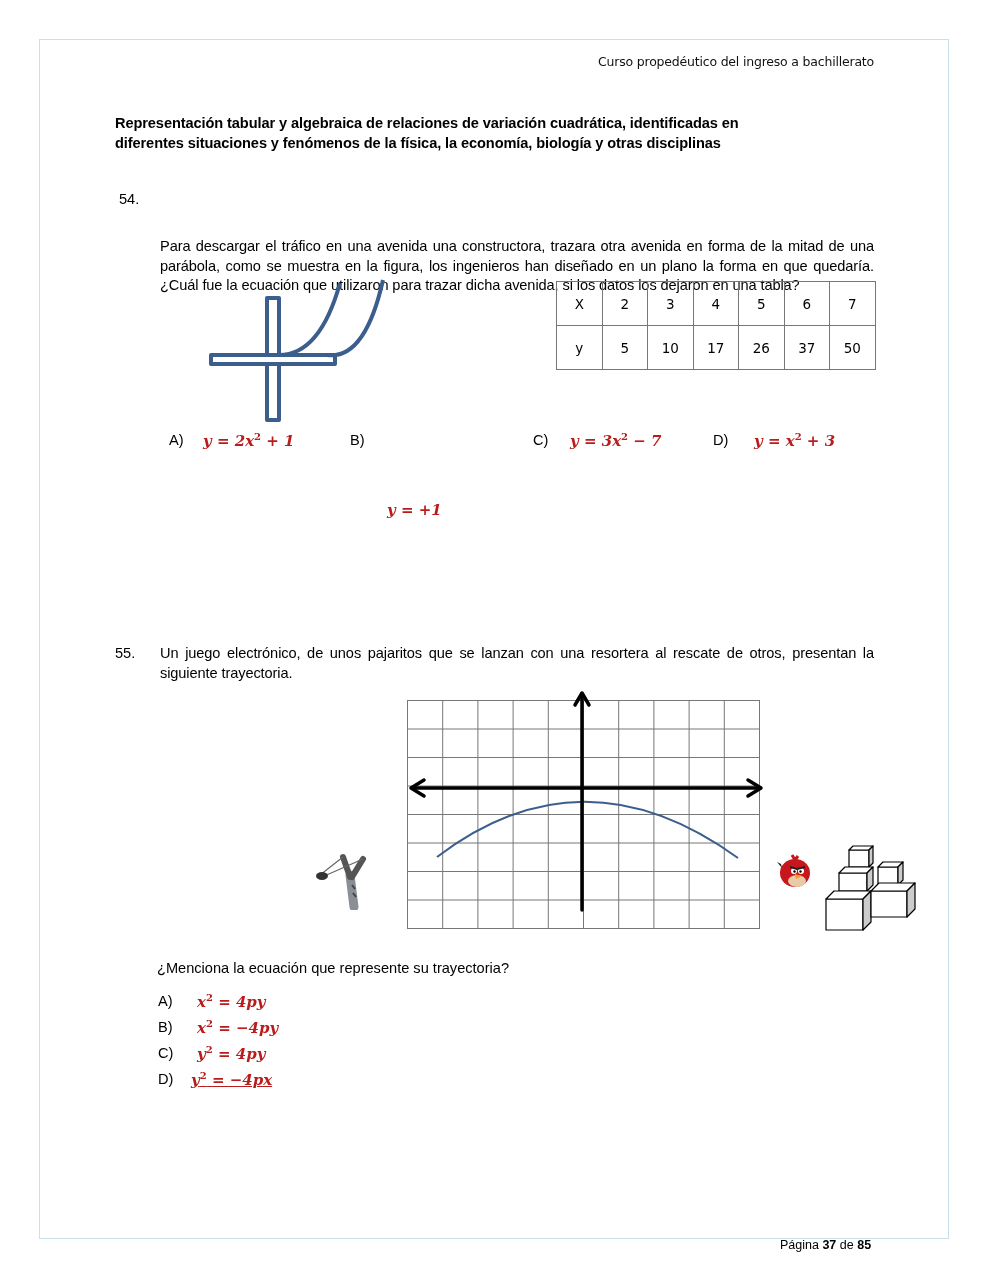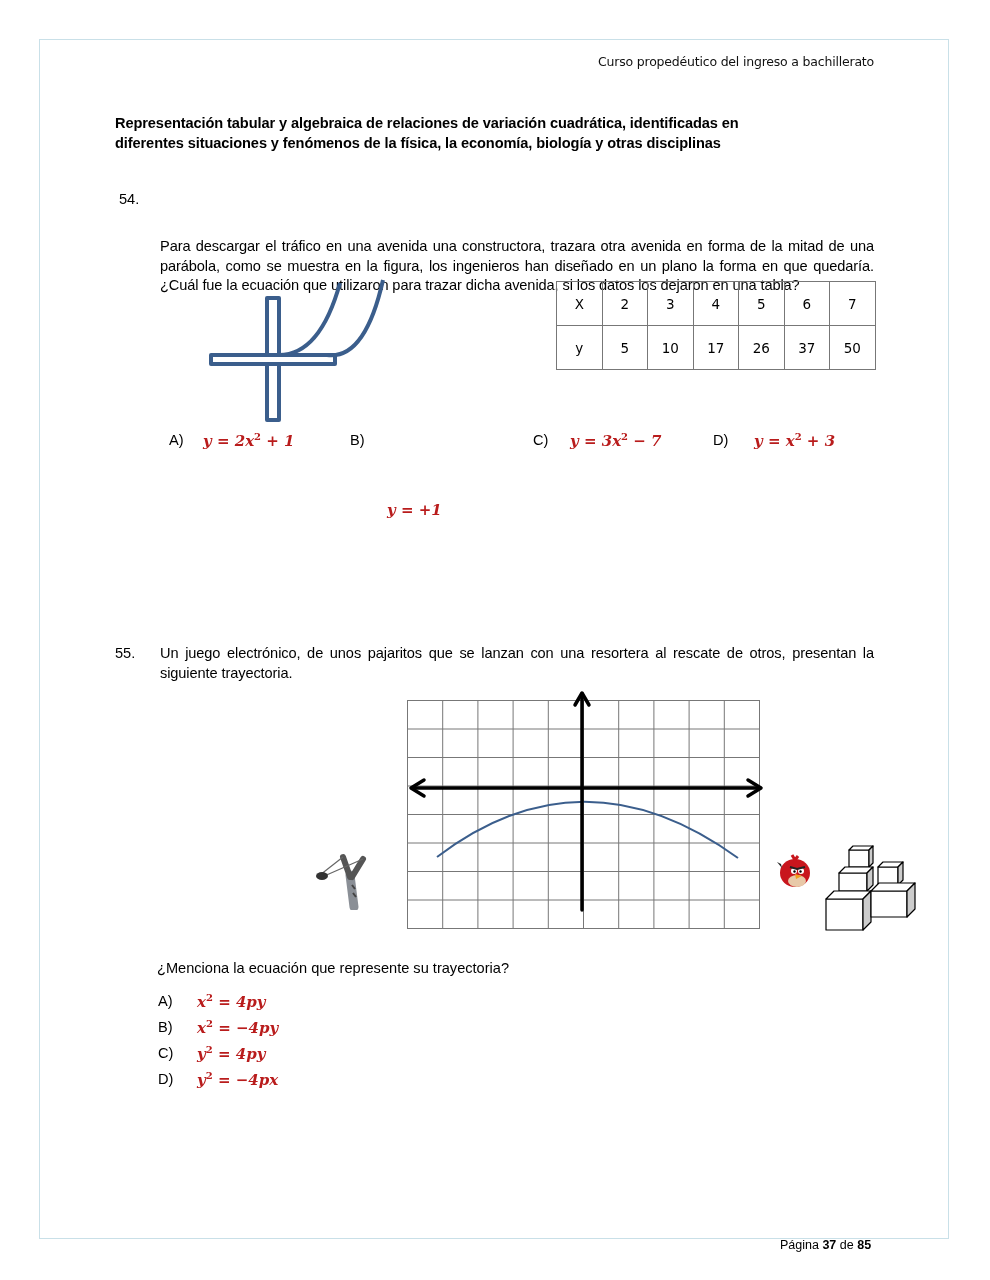--- a/index.html
+++ b/index.html
@@ -162,20 +162,20 @@
 <div class="opt" style="left:158px; top:993px;">A)</div>
 <div class="eq" style="left:197px; top:992px;"><span>x</span><sup>2</sup><span> = 4py</span></div>
 
 <div class="opt" style="left:158px; top:1019px;">B)</div>
 <div class="eq" style="left:197px; top:1018px;"><span>x</span><sup>2</sup><span> = −4py</span></div>
 
 <div class="opt" style="left:158px; top:1045px;">C)</div>
 <div class="eq" style="left:197px; top:1044px;"><span>y</span><sup>2</sup><span> = 4py</span></div>
 
 <div class="opt" style="left:158px; top:1071px;">D)</div>
-<div class="eq" style="left:197px; top:1070px;"><span>y</span><sup>2</sup><span> = −4px</span></div>
+<div class="eq" style="left:191px; top:1070px;text-decoration:underline;"><span>y</span><sup>2</sup><span> = −4px</span></div>
 
 <div class="footer">
   <span>Página</span>
   <b>37</b>
   <span>de</span>
   <b>85</b>
 </div>
 
 </body></html>

